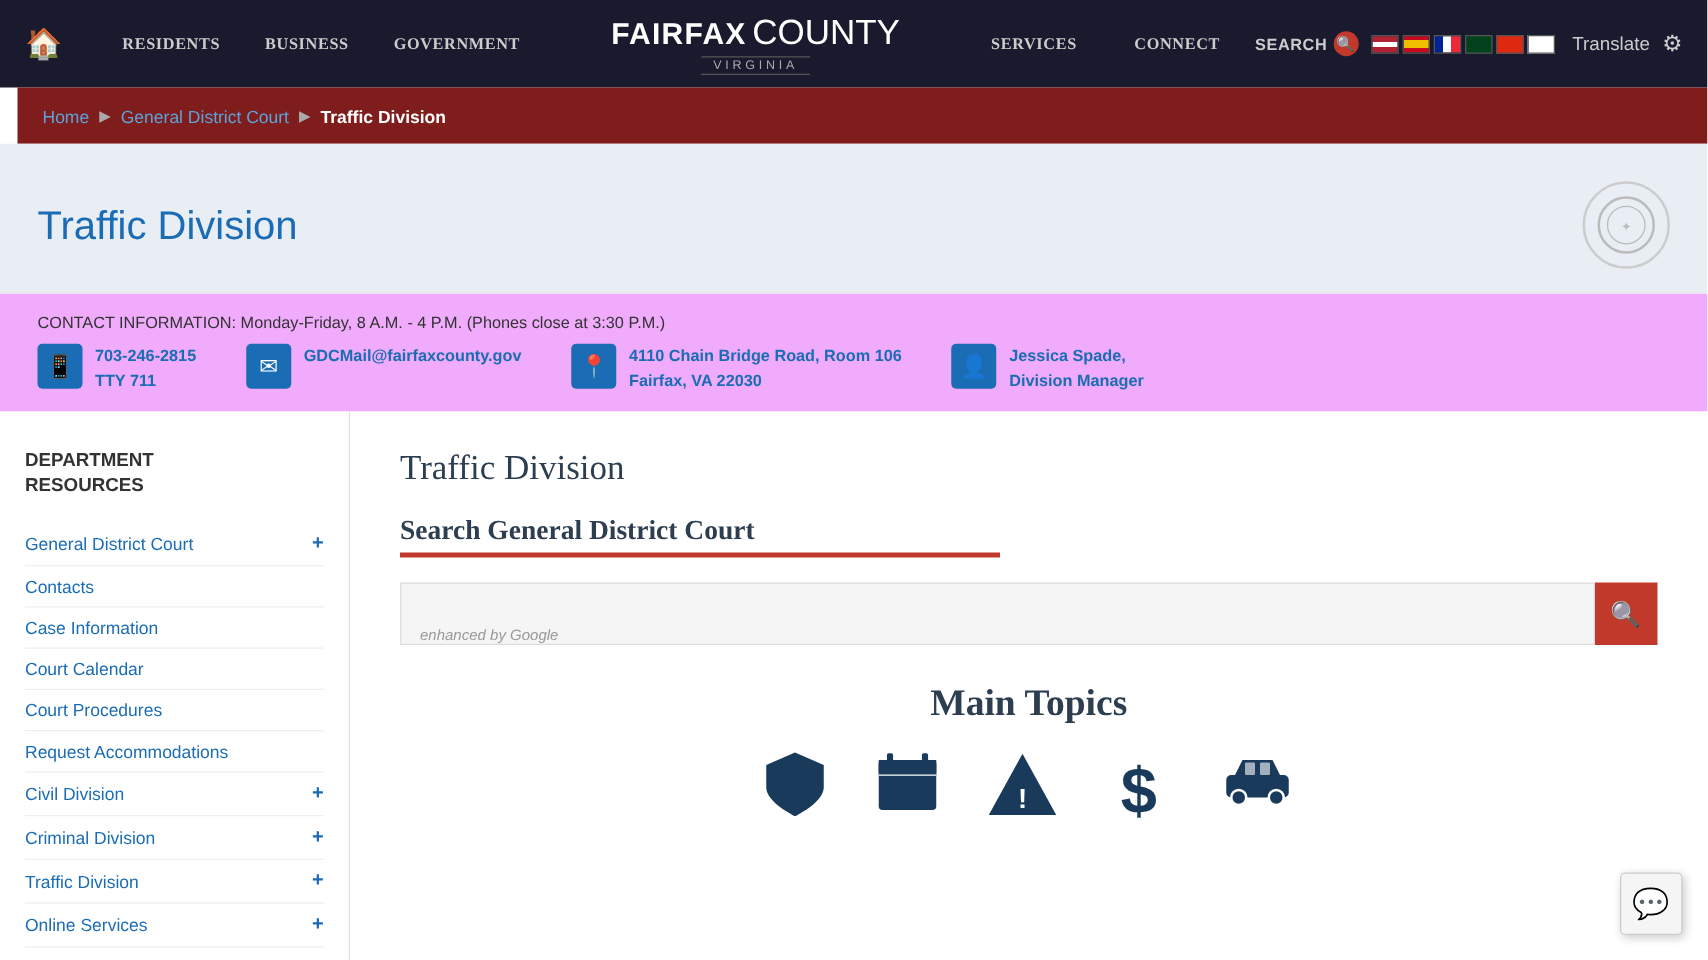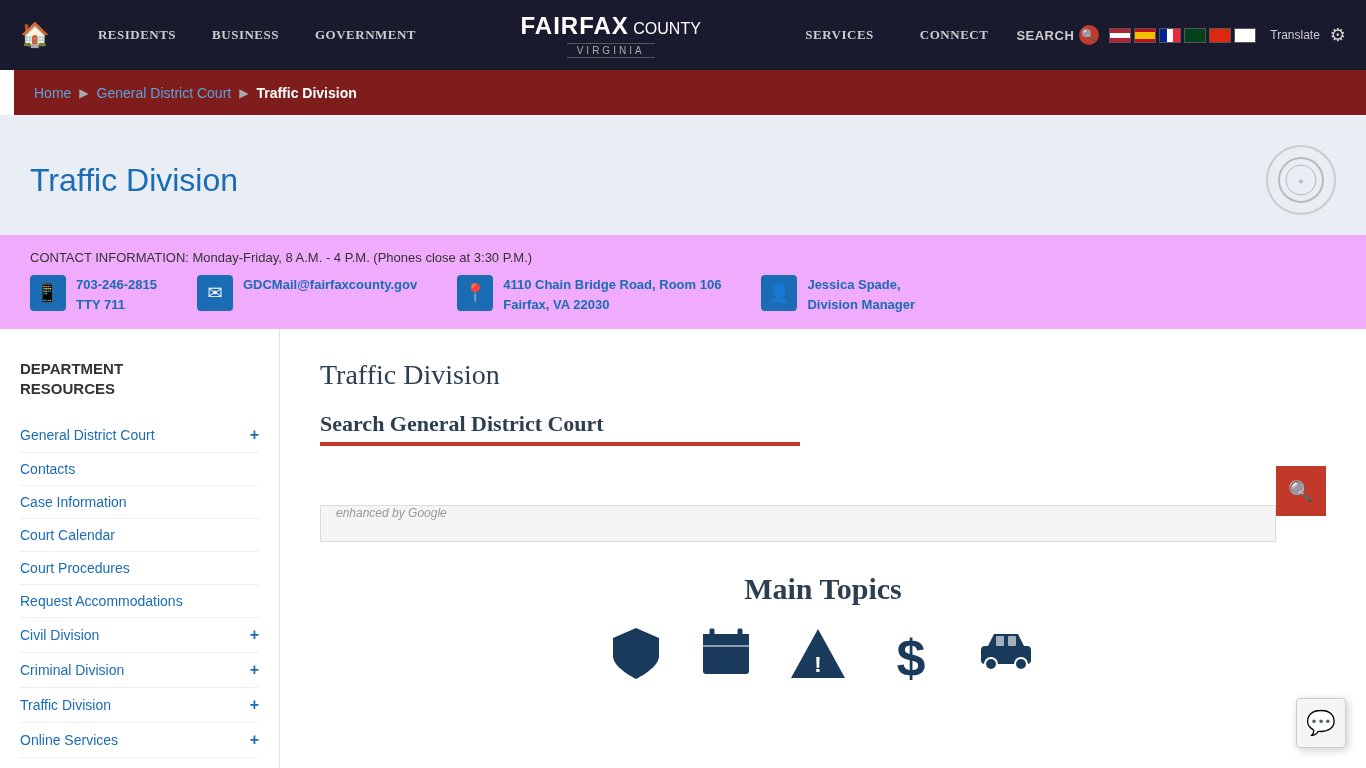--- a/index.html
+++ b/index.html
@@ -76,21 +76,21 @@
     }
     .flag { width: 22px; height: 15px; display: inline-block; border: 1px solid #555; }
     .flag-us { background: linear-gradient(180deg, #B22234 33%, #fff 33%, #fff 66%, #B22234 66%); }
     .flag-es { background: linear-gradient(180deg, #c60b1e 25%, #f1bf00 25%, #f1bf00 75%, #c60b1e 75%); }
     .flag-fr { background: linear-gradient(90deg, #002395 33%, #fff 33%, #fff 66%, #ED2939 66%); }
     .flag-pk { background: #01411C; }
     .flag-cn { background: #DE2910; }
     .flag-kr { background: #fff; }
     .translate-link {
       color: #ccc;
-      font-size: 12px;
+      font-size: 15px;
       cursor: pointer;
       margin-left: 4px;
     }
     .gear-icon {
       color: #ccc;
       font-size: 18px;
       cursor: pointer;
     }
 
     
@@ -247,24 +247,23 @@
     }
     .search-bar-area {
       display: flex;
       margin-bottom: 30px;
     }
     .search-input-wrap {
       flex: 1;
       background: #f5f5f5;
       border: 1px solid #ddd;
       display: flex;
-      align-items: flex-start;
+      align-items: flex-end;
       padding: 0 15px;
-      height: 37px;
-      margin-top: 39px;
+      height: 50px;
     }
     .search-powered {
       font-size: 12px;
       color: #999;
       font-style: italic;
     }
     .search-btn {
       width: 50px; height: 50px;
       background: #c0392b;
       border: none;
@@ -315,21 +314,21 @@
 <nav class="top-nav">
   <span class="nav-home-icon">🏠</span>
   <div class="nav-links">
     <a class="nav-link">RESIDENTS</a>
     <a class="nav-link">BUSINESS</a>
     <a class="nav-link">GOVERNMENT</a>
   </div>
   <div class="nav-logo">
     <div>
       <span class="fairfax" style="font-size:24px;font-weight:900;color:#fff;letter-spacing:1px;">FAIRFAX</span>
-      <span style="font-size:16px;color:#fff;font-weight:300;">COUNTY</span>
+      <span style="font-size:28px;color:#fff;font-weight:300;">COUNTY</span>
     </div>
     <div style="font-size:10px;color:#aaa;letter-spacing:3px;border-top:1px solid #555;border-bottom:1px solid #555;padding:1px 10px;display:inline-block;">VIRGINIA</div>
   </div>
   <div class="nav-right">
     <a class="nav-link">SERVICES</a>
     <a class="nav-link">CONNECT</a>
     <div class="nav-search">
       <span>SEARCH</span>
       <div class="search-circle">🔍</div>
     </div>

